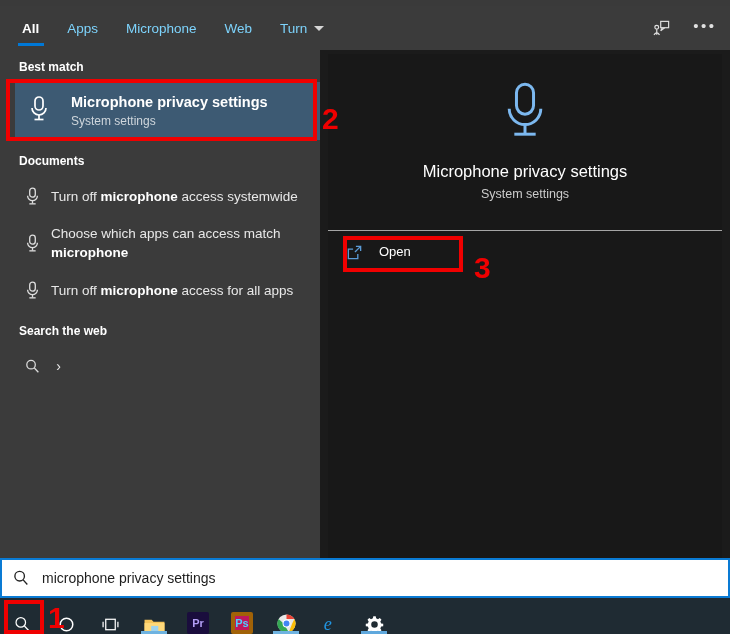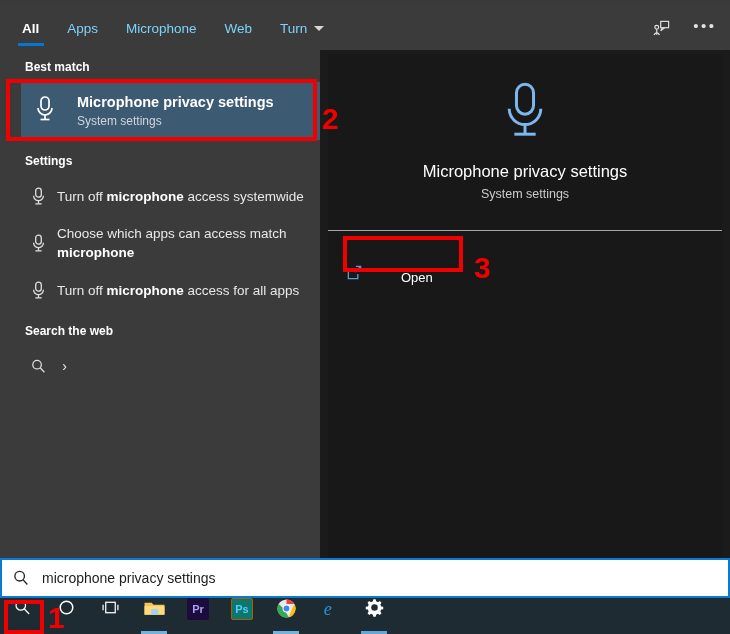--- a/index.html
+++ b/index.html
@@ -53,21 +53,21 @@
   }
   .tb-icon {
     width: 30px; height: 30px;
     display: flex; align-items: center; justify-content: center;
     color: #e0e0e0;
   }
   .ellipsis { letter-spacing: 2.5px; font-size: 15px; color: #e0e0e0; padding-bottom: 6px;}
 
   
   .left-pane {
-    position: absolute; left: 15px; top: 44px; width: 320px; height: 508px;
+    position: absolute; left: 9px; top: 44px; width: 320px; height: 508px;
     background: #3b3b3b;
     overflow: hidden;
   }
   .section-head {
     color: #ffffff; font-size: 12px; font-weight: bold;
     padding: 10px 0 6px 10px;
   }
   .best-row {
     position: relative;
     margin: 2px 6px 0 6px;
@@ -108,22 +108,22 @@
     position: absolute; left: 0; top: 0; width: 394px; height: 172px;
     display: flex; flex-direction: column; align-items: center; justify-content: center;
   }
   .hero-title { color: #ffffff; font-size: 16.5px; margin-top: 14px; }
   .hero-sub { color: #cccccc; font-size: 12.5px; margin-top: 6px; }
   .divider {
     position: absolute; left: 0; top: 176px; width: 394px; height: 1px;
     background: #a5a5a5;
   }
   .open-row {
-    position: absolute; left: 18px; top: 201px;
-    display: flex; align-items: flex-end; height: 30px; gap: 22px;
+    position: absolute; left: 18px; top: 190px;
+    display: flex; align-items: flex-start; height: 30px;
   }
   .open-row .lbl { color: #ffffff; font-size: 13px; margin-left: 16px; }
 
   
   .searchbar {
     position: absolute; left: 0; top: 558px; width: 730px; height: 40px;
     background: #ffffff;
     border: 2px solid #0a7bd4; border-top-width: 2px;
     display: flex; align-items: center;
   }
@@ -137,36 +137,36 @@
 
   
   .taskbar {
     position: absolute; left: 0; top: 598px; width: 730px; height: 36px;
     background: #1f2b33;
     display: flex; align-items: center;
   }
   .tk {
     position: relative;
     width: 44px; height: 36px;
-    display: flex; align-items: flex-start; justify-content: center;
+    display: flex; align-items: flex-end; justify-content: center;
   }
   .tk.active-underline::after {
     content: ""; position: absolute; bottom: 0; left: 9px; width: 26px; height: 3px;
     background: #5fa8dd;
   }
   .tk.open-underline::after {
     content: ""; position: absolute; bottom: 0; left: 9px; width: 26px; height: 3px;
     background: #6fb3e0;
   }
 
   
   .tile { width: 22px; height: 22px; display: flex; align-items: center;
           justify-content: center; font-size: 11px; font-weight: bold; }
   .tile-pr { background: #1a0d3d; color: #b39ef5; border-radius: 2px; }
-  .tile-ps { background: #0f766e; color: #4fd0ff; border: 1px solid #a16207;
+  .tile-ps { background: #be185d; color: #4fd0ff; border: 4px solid #a16207;
              border-radius: 2px; }
 
   
   .ann-box {
     position: absolute; border: 4px solid #f00000; pointer-events: none;
   }
   .ann-num {
     position: absolute; color: #f00000; font-size: 30px; font-weight: bold;
     font-family: "Liberation Sans", sans-serif; line-height: 1;
   }
@@ -228,21 +228,21 @@
             <path d="M12 21 v4"></path>
             <path d="M7.5 25.5 h9"></path>
           </svg>
         </div>
         <div class="txt">
           <div class="title">Microphone privacy settings</div>
           <div class="sub">System settings</div>
         </div>
       </div>
 
-      <div class="section-head" style="padding-top:14px;">Settings</div>
+      <div class="section-head" style="padding-top:14px;">Documents</div>
 
       <div id="settings-list">
           <div class="res-row">
             <div class="ico">
               <svg width="17" height="21" viewBox="0 0 24 30" fill="none" stroke="#dcdcdc" stroke-width="1.9">
                 <rect x="8" y="3" width="8" height="13" rx="4"></rect>
                 <path d="M5 14 a7 7 0 0 0 14 0"></path>
                 <path d="M12 21 v4"></path>
                 <path d="M7.5 25.5 h9"></path>
               </svg>

